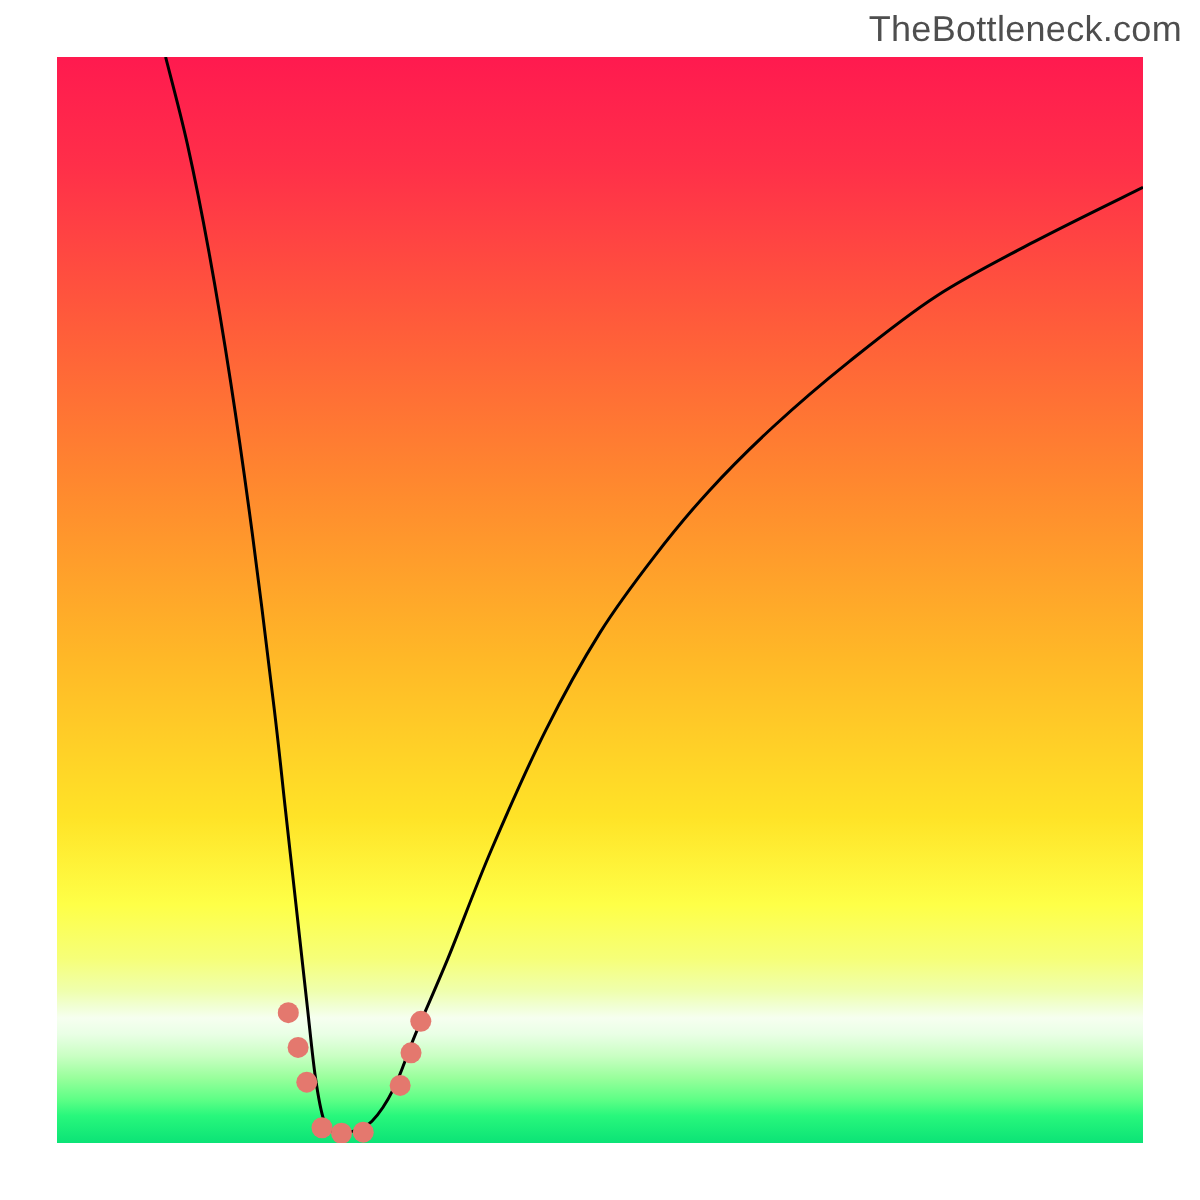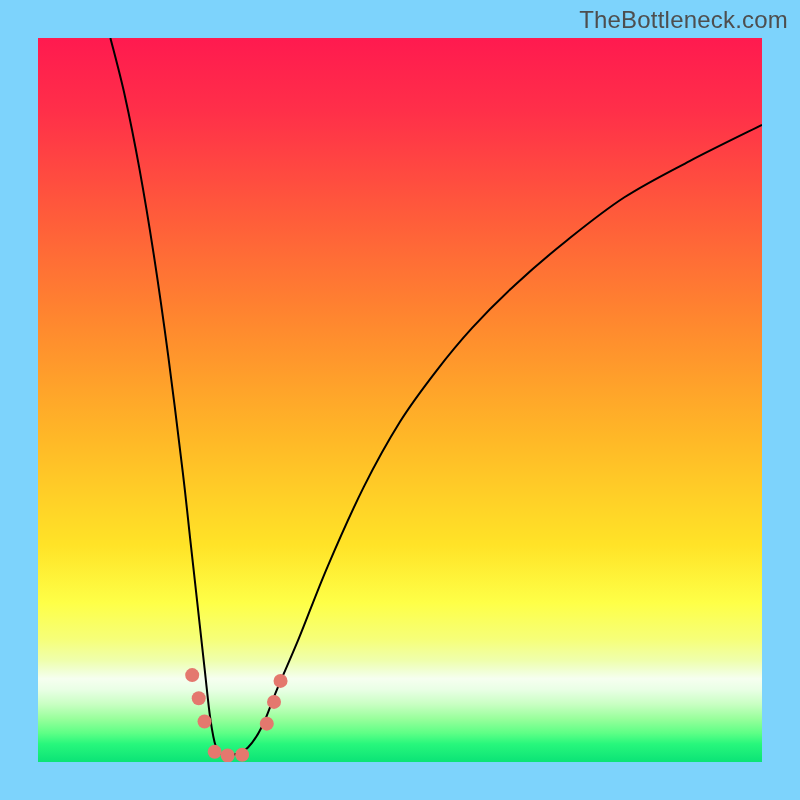--- a/index.html
+++ b/index.html
@@ -7,21 +7,21 @@
     padding: 0;
     width: 800px;
     height: 800px;
     overflow: hidden;
     background: #000;
     font-family: Arial, Helvetica, sans-serif;
   }
   .frame {
     position: absolute;
     inset: 0;
-    background: #7dd3fc;
+    background: #ffffff;
   }
   .plot {
     position: absolute;
     left: 38px;
     top: 38px;
     width: 724px;
     height: 724px;
   }
   .watermark {
     position: absolute;

